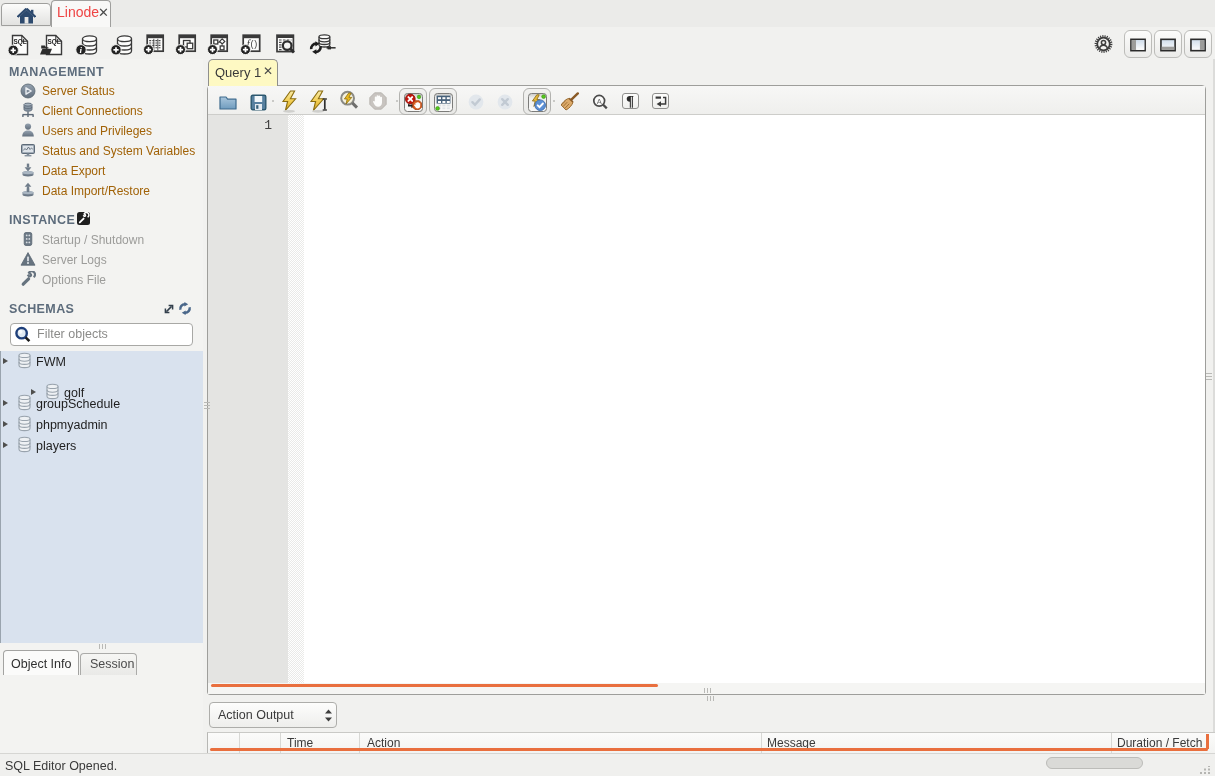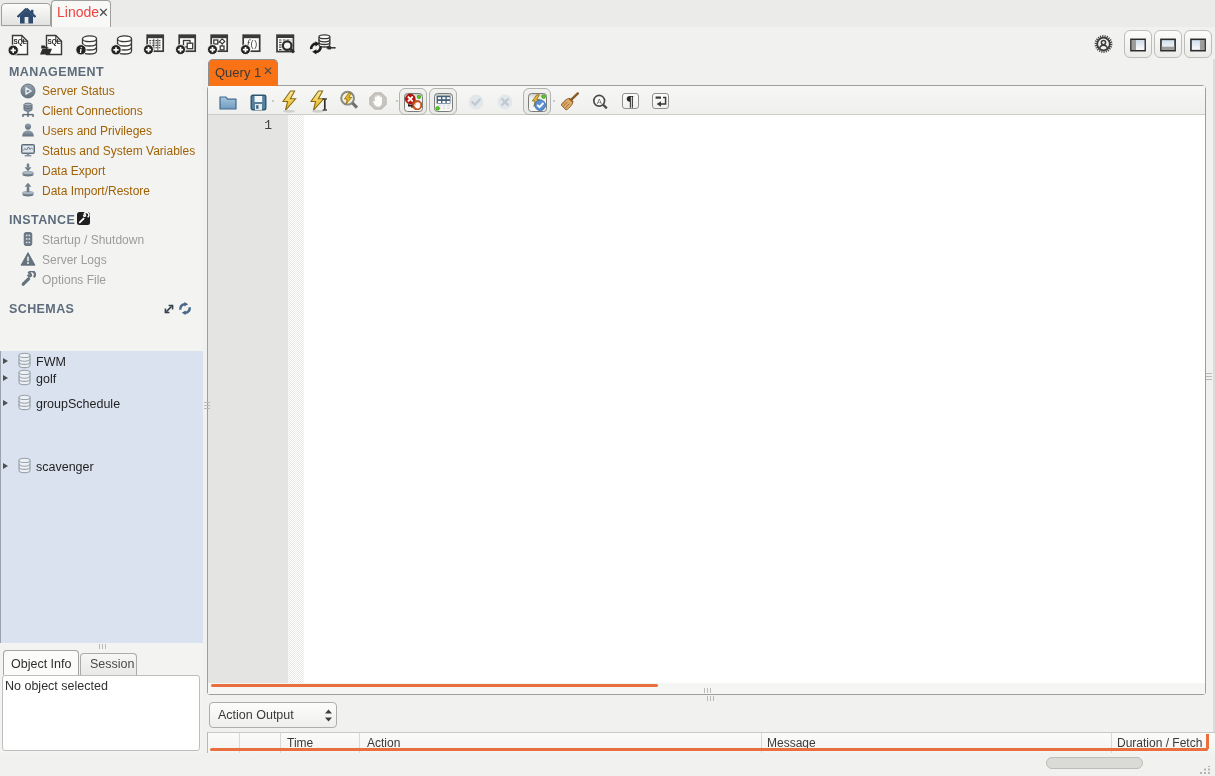--- a/index.html
+++ b/index.html
@@ -27,21 +27,21 @@
 #filterbox{left:10px;top:264px;width:181px;height:21px;background:#fff;border:1px solid #a8a8a5;border-radius:4px;}
 #filterbox .ph{position:absolute;left:26px;top:3px;font-size:12.5px;color:#8b8b89;}
 
 #objtab{left:3px;top:591px;width:76px;height:25px;background:#fbfbfa;border:1px solid #a3a3a1;border-bottom:none;border-radius:4px 4px 0 0;box-sizing:border-box;z-index:3;}
 #objtab span{position:absolute;left:7px;top:6px;font-size:12.5px;color:#2f2f2f;}
 #sesstab{left:80px;top:594px;width:57px;height:22px;background:linear-gradient(#f6f6f4,#e9e9e7);border:1px solid #ababa9;border-bottom:none;border-radius:4px 4px 0 0;box-sizing:border-box;z-index:2;}
 #sesstab span{position:absolute;left:9px;top:3px;font-size:12.5px;color:#4c4c4c;}
 #infobox{left:2px;top:616px;width:198px;height:76px;background:#fff;border:1px solid #bebebc;border-radius:3px;box-sizing:border-box;z-index:1;}
 #infobox span{position:absolute;left:2px;top:3px;font-size:12.5px;color:#2f2f2f;}
 #paneledge{left:207px;top:85px;width:999px;height:610px;border:1px solid #9e9e9b;border-radius:4px 4px 3px 3px;box-sizing:border-box;}
-#qtab{left:208px;top:59px;width:70px;height:27px;background:#f97316;border:1px solid #8f8f8d;border-bottom:none;border-radius:5px 5px 0 0;box-sizing:border-box;z-index:2;}
+#qtab{left:208px;top:59px;width:70px;height:27px;background:#fef9c3;border:1px solid #8f8f8d;border-bottom:none;border-radius:5px 5px 0 0;box-sizing:border-box;z-index:2;}
 #qtab .lbl{position:absolute;left:6px;top:5px;font-size:13px;color:#3a3a3a;}
 #qtab .x{position:absolute;left:54px;top:4px;font-size:12px;color:#4a4a4a;}
 #qtoolbar{left:208px;top:86px;width:997px;height:29px;background:linear-gradient(#f7f7f6,#efefed);border-bottom:1px solid #cdcdca;box-sizing:border-box;z-index:1;}
 .qico{position:absolute;top:94px;z-index:3;}
 .togbtn{position:absolute;top:88px;z-index:2;width:28px;height:27px;border:1px solid #b2b2af;border-radius:6px;background:linear-gradient(#f1f1ef,#e9e9e7);box-sizing:border-box;}
 .smbtn{position:absolute;top:93px;z-index:2;width:17px;height:16px;border:1px solid #8f8f8d;border-radius:3px;background:linear-gradient(#fdfdfc,#f0f0ee);box-sizing:border-box;}
 
 #gutter{left:208px;top:115px;width:80px;height:568px;background:#e4e4e2;}
 #gutter .num{position:absolute;right:16px;top:3px;font-family:"Liberation Mono",monospace;font-size:13px;color:#3f3f3f;}
 #hatch{left:288px;top:115px;width:16px;height:568px;background:conic-gradient(#ffffff 0 25%,#eaeae8 0 50%,#ffffff 0 75%,#eaeae8 0) 0 0/2px 2px;}
@@ -326,35 +326,43 @@
     <div class="sitem" style="left:42px;top:45px;">Client Connections</div>
     <div class="sitem" style="left:42px;top:65px;">Users and Privileges</div>
     <div class="sitem" style="left:42px;top:85px;">Status and System Variables</div>
     <div class="sitem" style="left:42px;top:105px;">Data Export</div>
     <div class="sitem" style="left:42px;top:125px;">Data Import/Restore</div>
     <div class="sechead" style="left:9px;top:154px;">INSTANCE</div>
     <div class="sitem dis" style="left:42px;top:174px;">Startup / Shutdown</div>
     <div class="sitem dis" style="left:42px;top:194px;">Server Logs</div>
     <div class="sitem dis" style="left:42px;top:214px;">Options File</div>
     <div class="sechead" style="left:9px;top:243px;">SCHEMAS</div>
+    <div class="abs" id="filterbox">
+      <svg class="abs" style="left:3px;top:2px" width="18" height="17" viewBox="0 0 18 17">
+        <circle cx="7.6" cy="7.2" r="5.2" fill="#dfe9f2" stroke="#1e3f7a" stroke-width="2.4"></circle>
+        <circle cx="6.4" cy="5.8" r="2" fill="#f6fafd"></circle>
+        <line x1="11.6" y1="11.4" x2="15.4" y2="15.2" stroke="#1a1a1a" stroke-width="2.6"></line>
+      </svg>
+      <span class="ph">Filter objects</span>
+    </div>
     <div class="abs" id="schemalist">
         <div style="position:absolute;left:0;top:0;width:1px;height:292px;background:#9aa4ae;"></div>
       <div class="schrow" style="top:1px;">
           <i class="tri"></i>
           <svg class="abs" style="left:17px;top:0px" width="15" height="17" viewBox="0 0 15 17">
         <g fill="#eef1f4" stroke="#99a3ad" stroke-width="1.1">
           <path d="M2 3.4 V13.2 C2 14.6 4.4 15.6 7.5 15.6 C10.6 15.6 13 14.6 13 13.2 V3.4"></path>
           <ellipse cx="7.5" cy="3.4" rx="5.5" ry="2.1"></ellipse>
           <path d="M2 6.8 C2 8.2 4.4 9.2 7.5 9.2 C10.6 9.2 13 8.2 13 6.8" fill="none"></path>
           <path d="M2 10 C2 11.4 4.4 12.4 7.5 12.4 C10.6 12.4 13 11.4 13 10" fill="none"></path>
         </g>
       </svg>
           <span class="txt">FWM</span>
         </div>
-      <div class="schrow" style="top:18px;">
+      <div class="schrow" style="top:32px;margin-left:28px;">
           <i class="tri"></i>
           <svg class="abs" style="left:17px;top:0px" width="15" height="17" viewBox="0 0 15 17">
         <g fill="#eef1f4" stroke="#99a3ad" stroke-width="1.1">
           <path d="M2 3.4 V13.2 C2 14.6 4.4 15.6 7.5 15.6 C10.6 15.6 13 14.6 13 13.2 V3.4"></path>
           <ellipse cx="7.5" cy="3.4" rx="5.5" ry="2.1"></ellipse>
           <path d="M2 6.8 C2 8.2 4.4 9.2 7.5 9.2 C10.6 9.2 13 8.2 13 6.8" fill="none"></path>
           <path d="M2 10 C2 11.4 4.4 12.4 7.5 12.4 C10.6 12.4 13 11.4 13 10" fill="none"></path>
         </g>
       </svg>
           <span class="txt">golf</span>
@@ -364,46 +372,55 @@
           <svg class="abs" style="left:17px;top:0px" width="15" height="17" viewBox="0 0 15 17">
         <g fill="#eef1f4" stroke="#99a3ad" stroke-width="1.1">
           <path d="M2 3.4 V13.2 C2 14.6 4.4 15.6 7.5 15.6 C10.6 15.6 13 14.6 13 13.2 V3.4"></path>
           <ellipse cx="7.5" cy="3.4" rx="5.5" ry="2.1"></ellipse>
           <path d="M2 6.8 C2 8.2 4.4 9.2 7.5 9.2 C10.6 9.2 13 8.2 13 6.8" fill="none"></path>
           <path d="M2 10 C2 11.4 4.4 12.4 7.5 12.4 C10.6 12.4 13 11.4 13 10" fill="none"></path>
         </g>
       </svg>
           <span class="txt">groupSchedule</span>
         </div>
-      <div class="schrow" style="top:106px;">
+      <div class="schrow" style="top:64px;">
           <i class="tri"></i>
           <svg class="abs" style="left:17px;top:0px" width="15" height="17" viewBox="0 0 15 17">
         <g fill="#eef1f4" stroke="#99a3ad" stroke-width="1.1">
           <path d="M2 3.4 V13.2 C2 14.6 4.4 15.6 7.5 15.6 C10.6 15.6 13 14.6 13 13.2 V3.4"></path>
           <ellipse cx="7.5" cy="3.4" rx="5.5" ry="2.1"></ellipse>
           <path d="M2 6.8 C2 8.2 4.4 9.2 7.5 9.2 C10.6 9.2 13 8.2 13 6.8" fill="none"></path>
           <path d="M2 10 C2 11.4 4.4 12.4 7.5 12.4 C10.6 12.4 13 11.4 13 10" fill="none"></path>
         </g>
       </svg>
-          <span class="txt">scavenger</span>
+          <span class="txt">phpmyadmin</span>
+        </div>
+      <div class="schrow" style="top:85px;">
+          <i class="tri"></i>
+          <svg class="abs" style="left:17px;top:0px" width="15" height="17" viewBox="0 0 15 17">
+        <g fill="#eef1f4" stroke="#99a3ad" stroke-width="1.1">
+          <path d="M2 3.4 V13.2 C2 14.6 4.4 15.6 7.5 15.6 C10.6 15.6 13 14.6 13 13.2 V3.4"></path>
+          <ellipse cx="7.5" cy="3.4" rx="5.5" ry="2.1"></ellipse>
+          <path d="M2 6.8 C2 8.2 4.4 9.2 7.5 9.2 C10.6 9.2 13 8.2 13 6.8" fill="none"></path>
+          <path d="M2 10 C2 11.4 4.4 12.4 7.5 12.4 C10.6 12.4 13 11.4 13 10" fill="none"></path>
+        </g>
+      </svg>
+          <span class="txt">players</span>
         </div>
     </div>
     <div class="abs gripv" style="left:99px;top:585px;">
         <i></i>
         <i></i>
         <i></i>
       </div>
     <div class="abs" id="objtab">
         <span>Object Info</span>
       </div>
     <div class="abs" id="sesstab">
         <span>Session</span>
-      </div>
-    <div class="abs" id="infobox">
-        <span>No object selected</span>
       </div>
   </div>
 
   <div class="abs" id="paneledge"></div>
   <div class="abs" id="qtab">
       <span class="lbl">Query 1</span>
       <span class="x">✕</span>
     </div>
   <div class="abs" id="qtoolbar"></div>
   <div id="qicons">
@@ -573,20 +590,23 @@
   </div>
   <div class="abs" id="orangeline"></div>
   <div class="abs" id="orangev"></div>
 
   <div class="abs griph" style="left:203.5px;top:402px;">
       <i></i>
       <i></i>
       <i></i>
     </div>
 
+  <div class="abs" id="statusbar">
+      <span class="lbl">SQL Editor Opened.</span>
+    </div>
   <div class="abs" id="sthumb"></div>
   <svg class="abs" style="left:1198px;top:766px" width="14" height="9" viewBox="0 0 14 9">
     <g fill="#b5b5b2">
       <rect x="10" y="6" width="2" height="2"></rect>
         <rect x="6" y="6" width="2" height="2"></rect>
         <rect x="2" y="6" width="2" height="2"></rect>
       <rect x="10" y="2.5" width="2" height="2"></rect>
         <rect x="6" y="2.5" width="2" height="2"></rect>
       <rect x="10" y="-1" width="2" height="2"></rect>
     </g>

